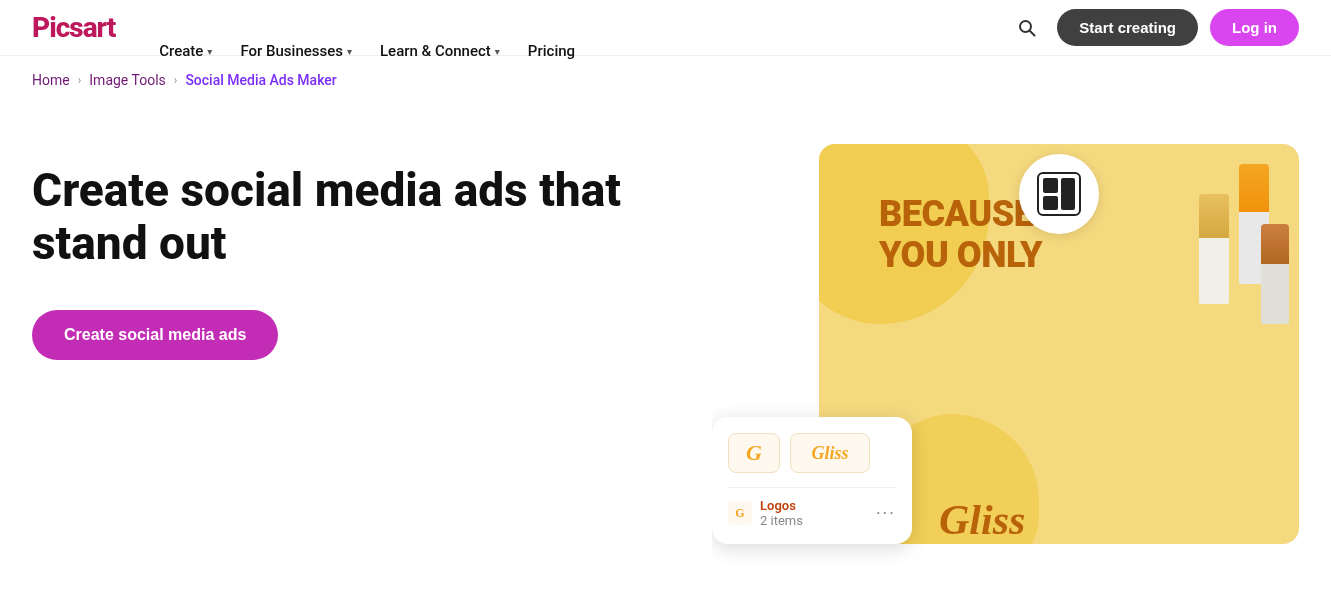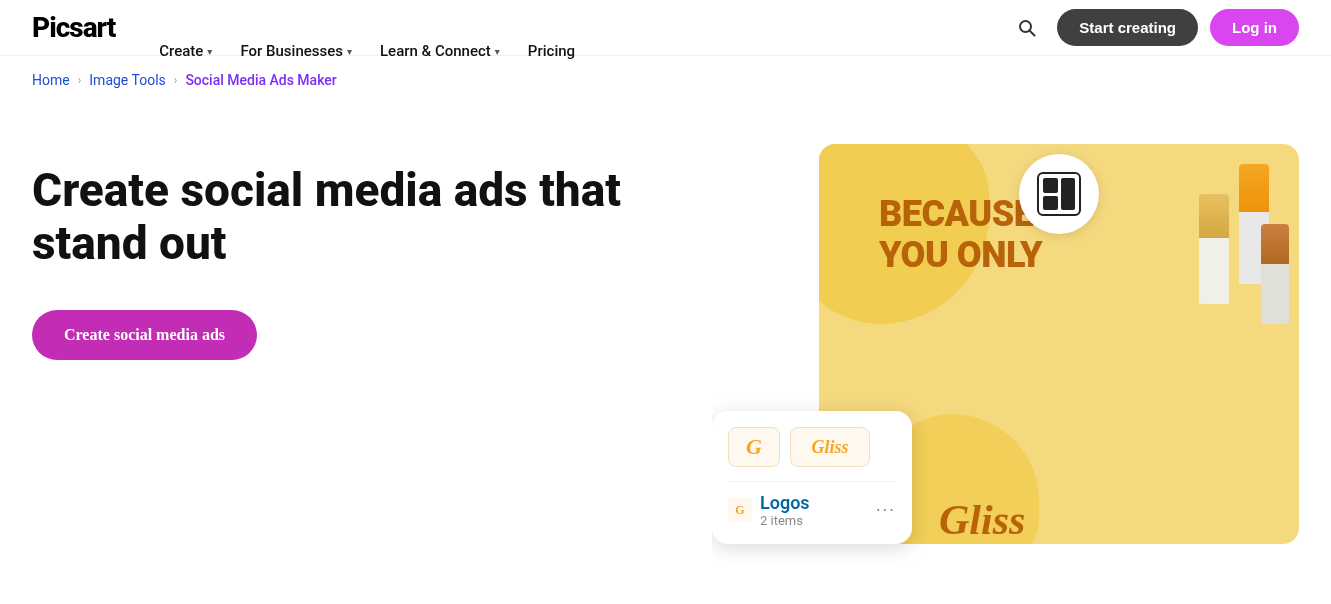--- a/index.html
+++ b/index.html
@@ -17,21 +17,21 @@
       background: #fff;
     }
     .nav-logo {
       margin-right: 32px;
       font-size: 28px;
       font-weight: 800;
       color: #ce2e9d;
       letter-spacing: -1px;
       cursor: pointer;
     }
-    .nav-logo span { color: #000000; }
+    .nav-logo span { color: #be185d; }
     .nav-links {
       display: flex;
       align-items: center;
       gap: 4px;
       flex: 1;
     }
     .nav-item {
       display: flex;
       align-items: center;
       gap: 4px;
@@ -86,21 +86,21 @@
     .breadcrumb {
       display: flex;
       align-items: center;
       gap: 8px;
       padding: 16px 32px;
       font-size: 14px;
       color: #555;
     }
     .breadcrumb-sep { color: #999; font-size: 12px; }
     .breadcrumb-current { color: #7b2ff7; font-weight: 500; }
-    .breadcrumb-link { color: #1d4ed8; cursor: pointer; }
+    .breadcrumb-link { color: #701a75; cursor: pointer; }
 
     
     .main {
       display: flex;
       align-items: flex-start;
       padding: 40px 32px 0 32px;
       gap: 80px;
     }
     .left-col {
       flex: 0 0 600px;
@@ -123,21 +123,20 @@
     .btn-cta {
       background: #c32cb5;
       color: #fff;
       border: none;
       border-radius: 28px;
       padding: 16px 32px;
       font-size: 16px;
       font-weight: 600;
       cursor: pointer;
       display: inline-block;
-      font-family: Liberation Serif, serif;
     }
 
     
     .right-col {
       flex: 1;
       position: relative;
       height: 440px;
       overflow: hidden;
     }
 
@@ -308,23 +307,23 @@
       background: #fff8ee;
       border-radius: 4px;
       display: flex;
       align-items: center;
       justify-content: center;
       font-size: 12px;
       color: #f5a623;
       font-weight: 800;
     }
     .logo-label {
-      font-size: 18px;
+      font-size: 13px;
       font-weight: 600;
-      color: #0369a1;
+      color: #c2410c;
     }
     .logo-count {
       font-size: 13px;
       color: #888;
     }
     .logo-dots {
       font-size: 18px;
       color: #888;
       letter-spacing: 2px;
       cursor: pointer;

